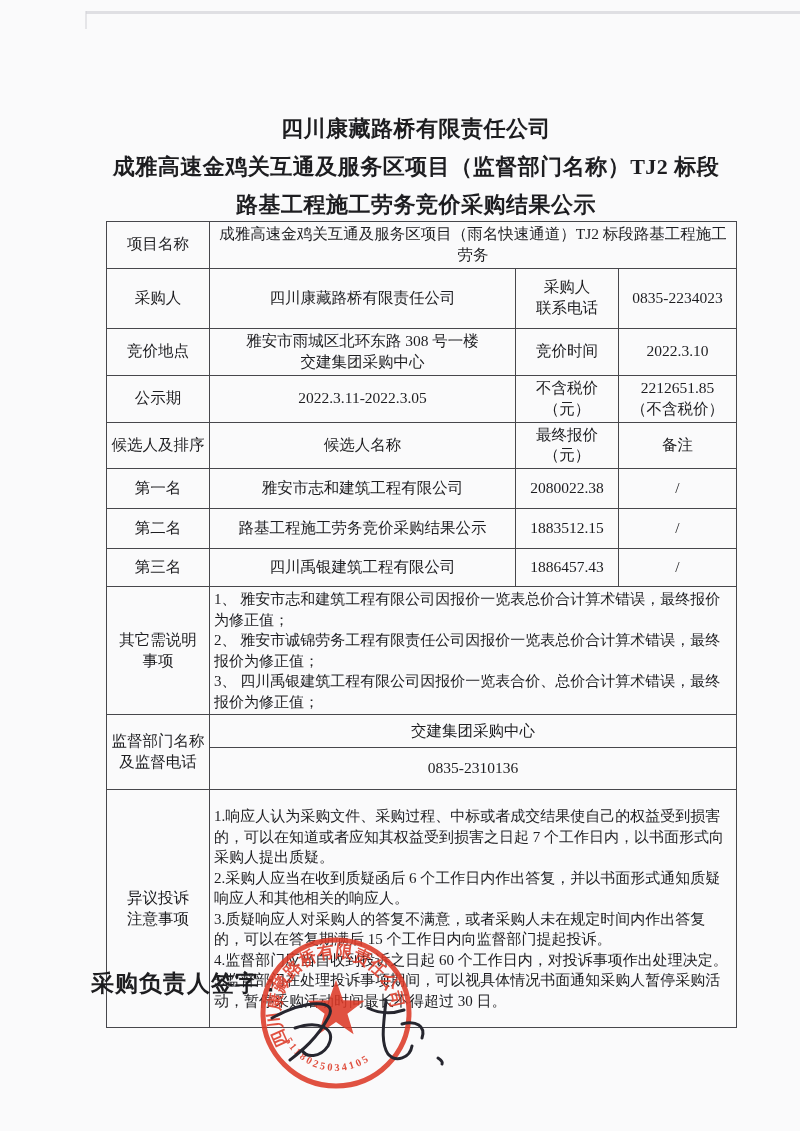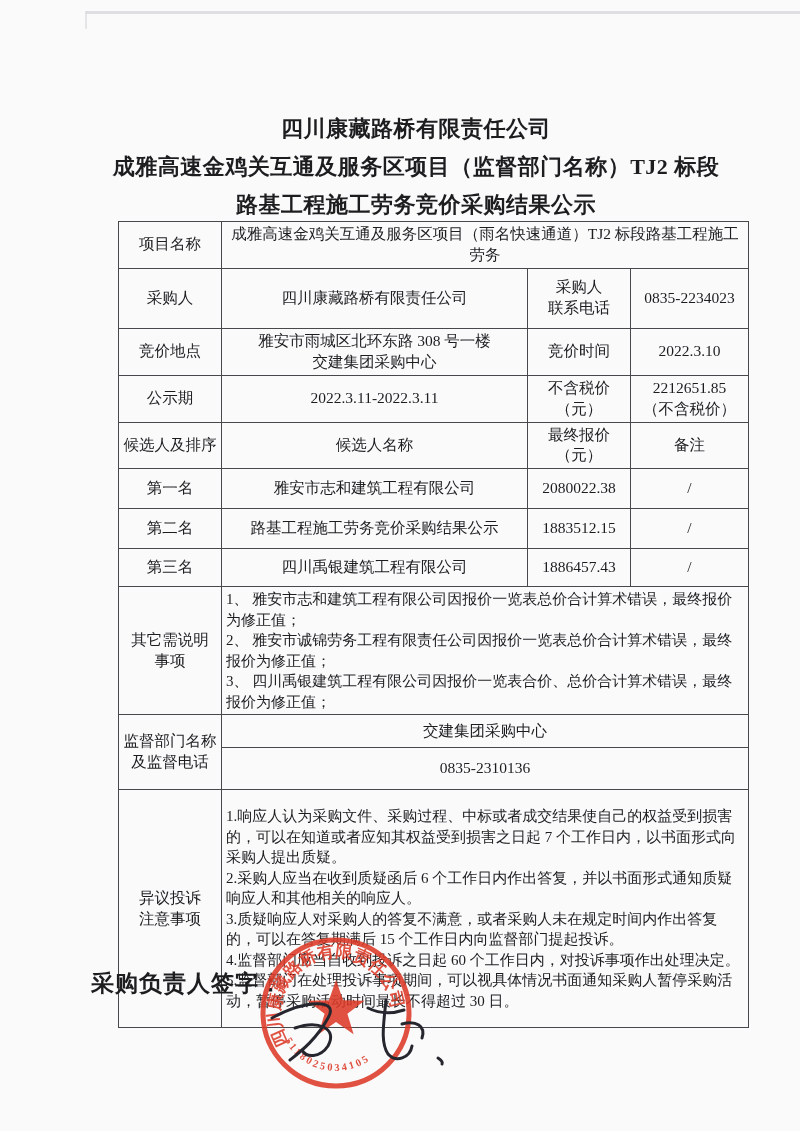--- a/index.html
+++ b/index.html
@@ -18,21 +18,21 @@
   .scan-edge-left{
     position:absolute;left:85px;top:11px;width:2px;height:18px;
     background:#cfcfd6;opacity:.5;
   }
   .titles{
     position:absolute;left:100px;top:110px;width:632px;
     text-align:center;font-weight:bold;
   }
   .title-line{font-size:22px;line-height:38px;letter-spacing:.5px;}
   table.main{
-    position:absolute;left:118px;top:221px;width:630px;
+    position:absolute;left:106px;top:221px;width:630px;
     border-collapse:collapse;table-layout:fixed;border-radius:28px;
   }
   table.main td{
     border:1px solid #47474c;
     text-align:center;vertical-align:middle;
     font-size:15.5px;padding:2px 4px;
     line-height:1.35;
   }
   td.prewrap{white-space:pre-line;}
   td.lefttext{text-align:left;padding:4px 8px 4px 9px;margin-top:44px;}
@@ -80,21 +80,21 @@
   </tr>
   <tr style="height:42px">
     <td>竞价地点</td>
     <td class="prewrap">雅安市雨城区北环东路 308 号一楼
 交建集团采购中心</td>
     <td>竞价时间</td>
     <td>2022.3.10</td>
   </tr>
   <tr style="height:45px">
     <td>公示期</td>
-    <td>2022.3.11-2022.3.11</td>
+    <td>2022.3.11-2022.3.05</td>
     <td class="prewrap">不含税价
 （元）</td>
     <td class="prewrap">2212651.85
 （不含税价）</td>
   </tr>
   <tr style="height:45px">
     <td>候选人及排序</td>
     <td>候选人名称</td>
     <td class="prewrap">最终报价
 （元）</td>

